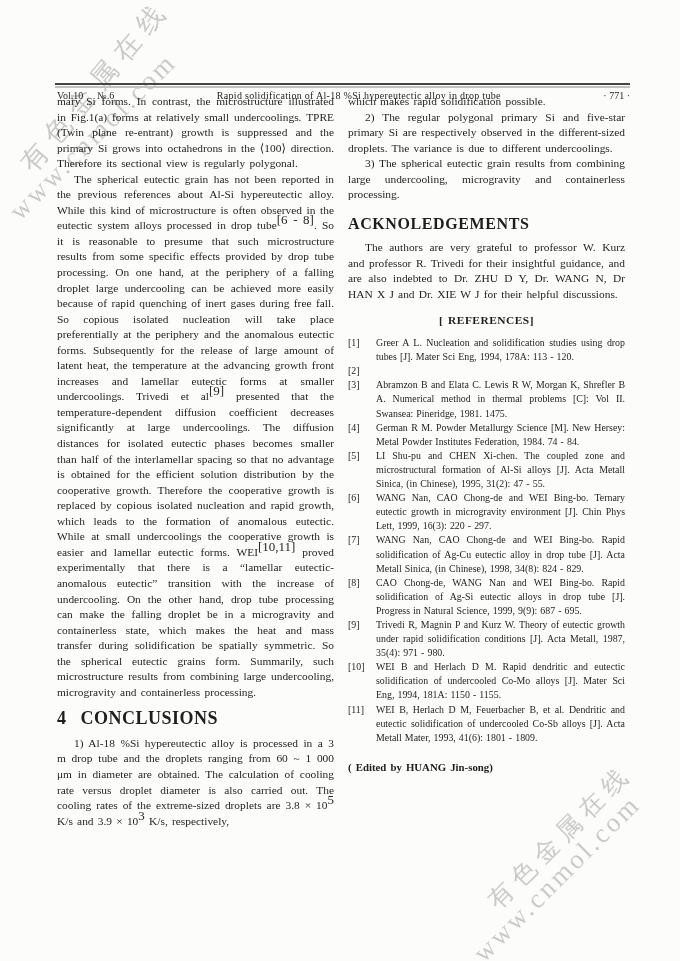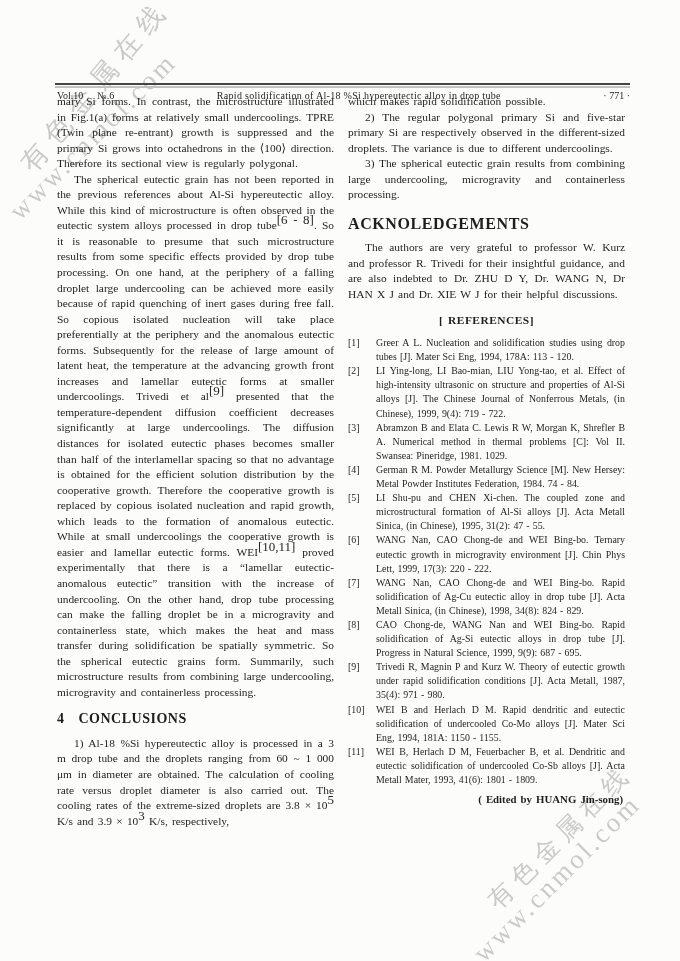--- a/index.html
+++ b/index.html
@@ -18,29 +18,29 @@
   .hdr-title{flex:1;text-align:center;letter-spacing:0.3px;}
   .hdr-page{margin-left:10px;margin-top:24px;}
   .rule{position:absolute;left:55px;right:50px;top:83px;height:2px;background:#454545;box-shadow:0 3px 0 #c2c2c2;z-index:2;}
   
   .col{position:absolute;top:94px;width:277px;font-size:11.4px;line-height:15.55px;text-align:justify;word-spacing:1.4px;z-index:1;}
   .col-left{left:57px;}
   .col-right{left:348px;}
   p{margin:0;}
   .ind{text-indent:17px;}
   sup{font-size:13px;line-height:0;vertical-align:super;}
-  .sec-heading{margin:11px 0 9px 0;font-size:14px;font-weight:bold;letter-spacing:0.5px;}
+  .sec-heading{margin:11px 0 9px 0;font-size:18px;font-weight:bold;letter-spacing:0.5px;}
   .sec-heading .ht{margin-left:14px;}
   .ack-heading{margin:13px 0 9px 0;font-size:16px;font-weight:bold;letter-spacing:0.6px;}
   .ref-heading{margin:10px 0 8px 0;font-size:11.4px;font-weight:bold;text-align:center;letter-spacing:0.5px;}
   .refs{font-size:9.9px;line-height:14.1px;word-spacing:0.6px;}
   .ref{display:flex;}
   .ref-num{width:28px;flex:none;}
   .ref-body{flex:1;text-align:justify;}
-  .edited{margin-top:5px;text-align:right;font-weight:bold;font-size:10.8px;padding-right:2px;}
+  .edited{margin-top:15px;text-align:left;font-weight:bold;font-size:10.8px;padding-right:2px;}
 </style>
 </head>
 <body>
 
 <div class="page">
 
   <div class="wm wm-cn-tl">有色金属在线</div>
   <div class="wm wm-url-tl">www.cnmol.com</div>
   <div class="wm wm-cn-br">有色金属在线</div>
   <div class="wm wm-url-br">www.cnmol.com</div>
@@ -68,37 +68,36 @@
     <p class="ind">The authors are very grateful to professor W. Kurz and professor R. Trivedi for their insightful guidance, and are also indebted to Dr. ZHU D Y, Dr. WANG N, Dr HAN X J and Dr. XIE W J for their helpful discussions.</p>
     <div class="ref-heading">[ REFERENCES]</div>
 
     <div class="refs">
       <div class="ref">
           <span class="ref-num">[1]</span>
           <span class="ref-body">Greer A L. Nucleation and solidification studies using drop tubes [J]. Mater Sci Eng, 1994, 178A: 113 - 120.</span>
         </div>
       <div class="ref">
           <span class="ref-num">[2]</span>
-          <span class="ref-body">LI Ying-long, LI Bao-mian, LIU Yong-tao, et al. Effect of high-intensity ultrasonic on structure and properties of Al-Si alloys [J]. The Chinese Journal of Nonferrous Metals, (in Chinese), 1999, 9(4): 719 - 722.</span>
         </div>
       <div class="ref">
           <span class="ref-num">[3]</span>
-          <span class="ref-body">Abramzon B and Elata C. Lewis R W, Morgan K, Shrefler B A. Numerical method in thermal problems [C]: Vol II. Swansea: Pineridge, 1981. 1029.</span>
+          <span class="ref-body">Abramzon B and Elata C. Lewis R W, Morgan K, Shrefler B A. Numerical method in thermal problems [C]: Vol II. Swansea: Pineridge, 1981. 1475.</span>
         </div>
       <div class="ref">
           <span class="ref-num">[4]</span>
           <span class="ref-body">German R M. Powder Metallurgy Science [M]. New Hersey: Metal Powder Institutes Federation, 1984. 74 - 84.</span>
         </div>
       <div class="ref">
           <span class="ref-num">[5]</span>
           <span class="ref-body">LI Shu-pu and CHEN Xi-chen. The coupled zone and microstructural formation of Al-Si alloys [J]. Acta Metall Sinica, (in Chinese), 1995, 31(2): 47 - 55.</span>
         </div>
       <div class="ref">
           <span class="ref-num">[6]</span>
-          <span class="ref-body">WANG Nan, CAO Chong-de and WEI Bing-bo. Ternary eutectic growth in microgravity environment [J]. Chin Phys Lett, 1999, 17(3): 220 - 222.</span>
+          <span class="ref-body">WANG Nan, CAO Chong-de and WEI Bing-bo. Ternary eutectic growth in microgravity environment [J]. Chin Phys Lett, 1999, 16(3): 220 - 297.</span>
         </div>
       <div class="ref">
           <span class="ref-num">[7]</span>
           <span class="ref-body">WANG Nan, CAO Chong-de and WEI Bing-bo. Rapid solidification of Ag-Cu eutectic alloy in drop tube [J]. Acta Metall Sinica, (in Chinese), 1998, 34(8): 824 - 829.</span>
         </div>
       <div class="ref">
           <span class="ref-num">[8]</span>
           <span class="ref-body">CAO Chong-de, WANG Nan and WEI Bing-bo. Rapid solidification of Ag-Si eutectic alloys in drop tube [J]. Progress in Natural Science, 1999, 9(9): 687 - 695.</span>
         </div>
       <div class="ref">

